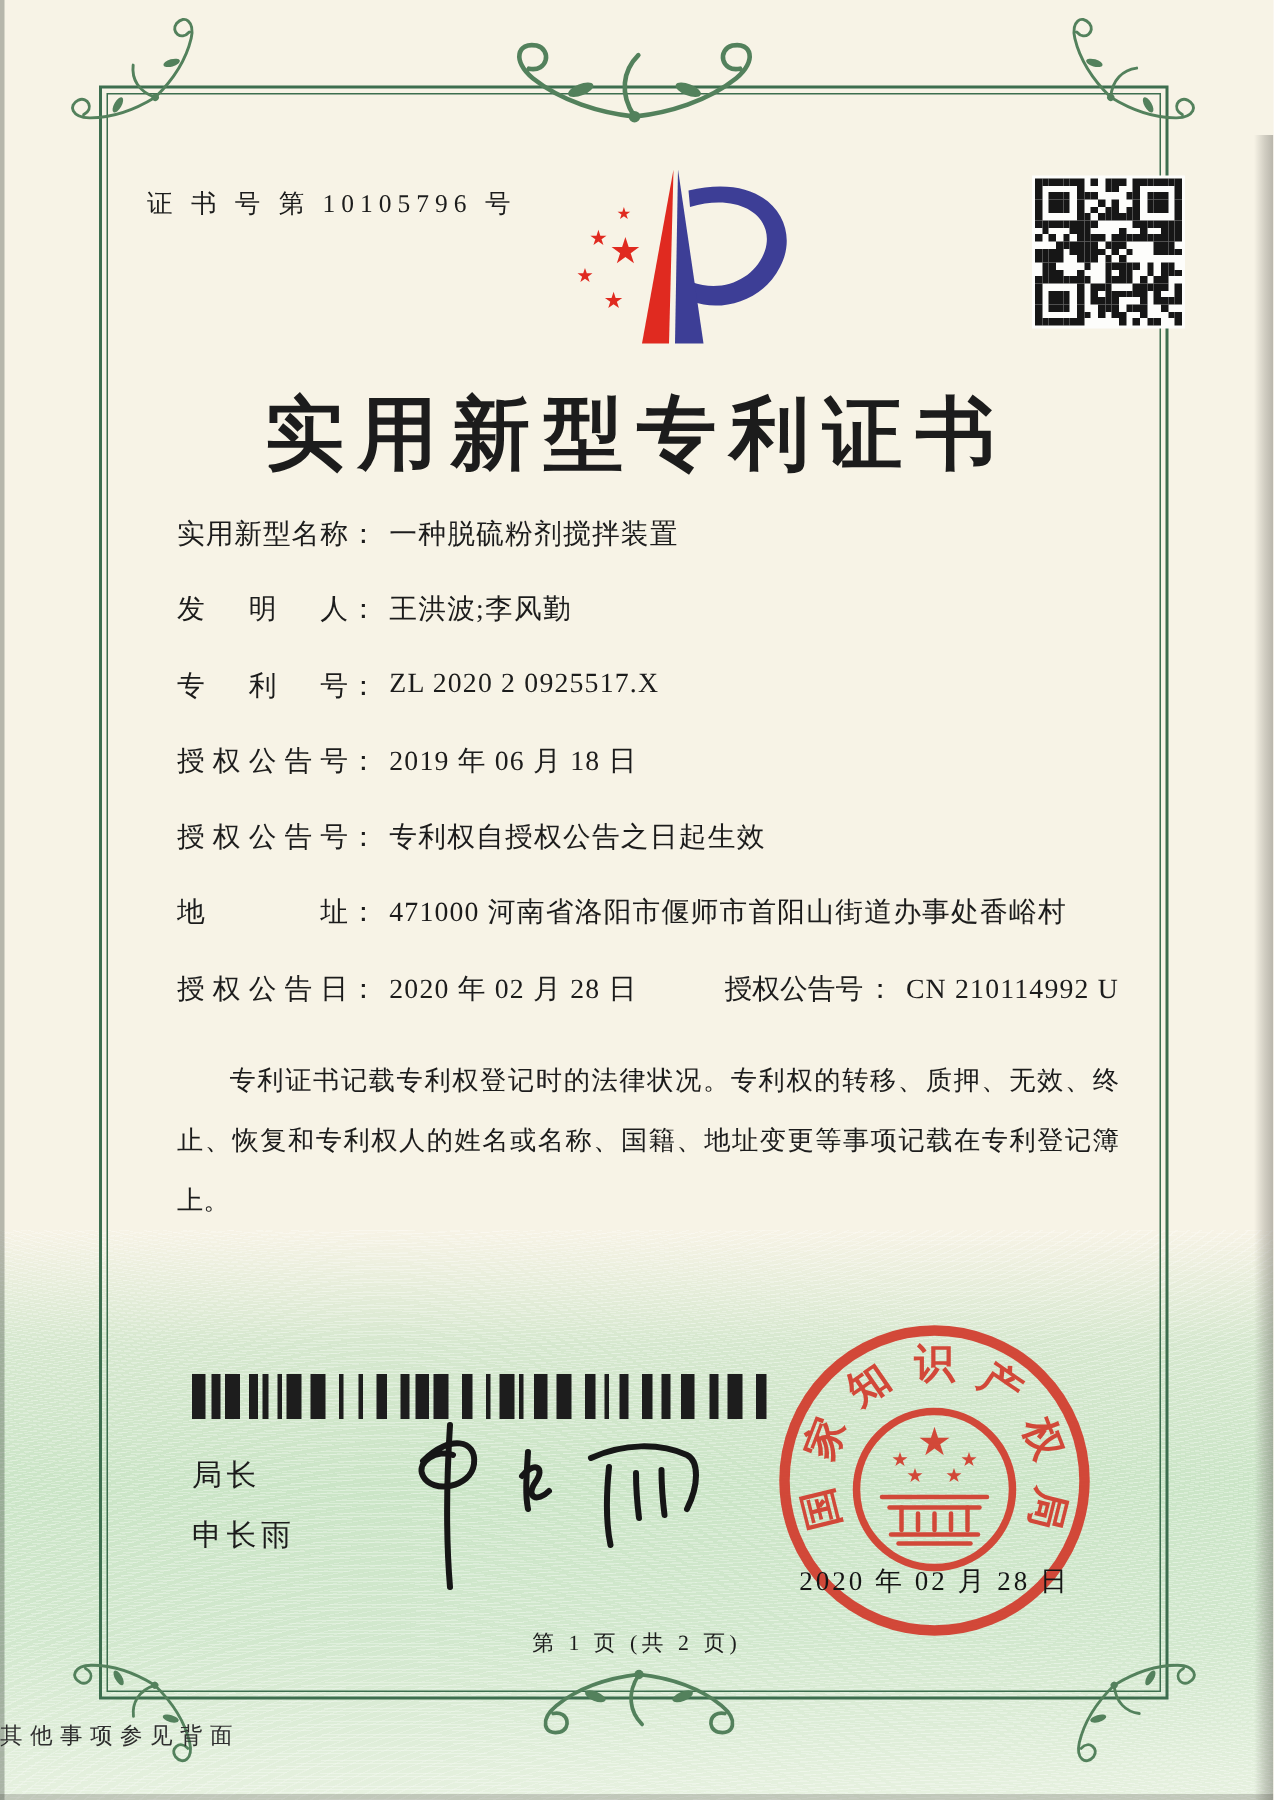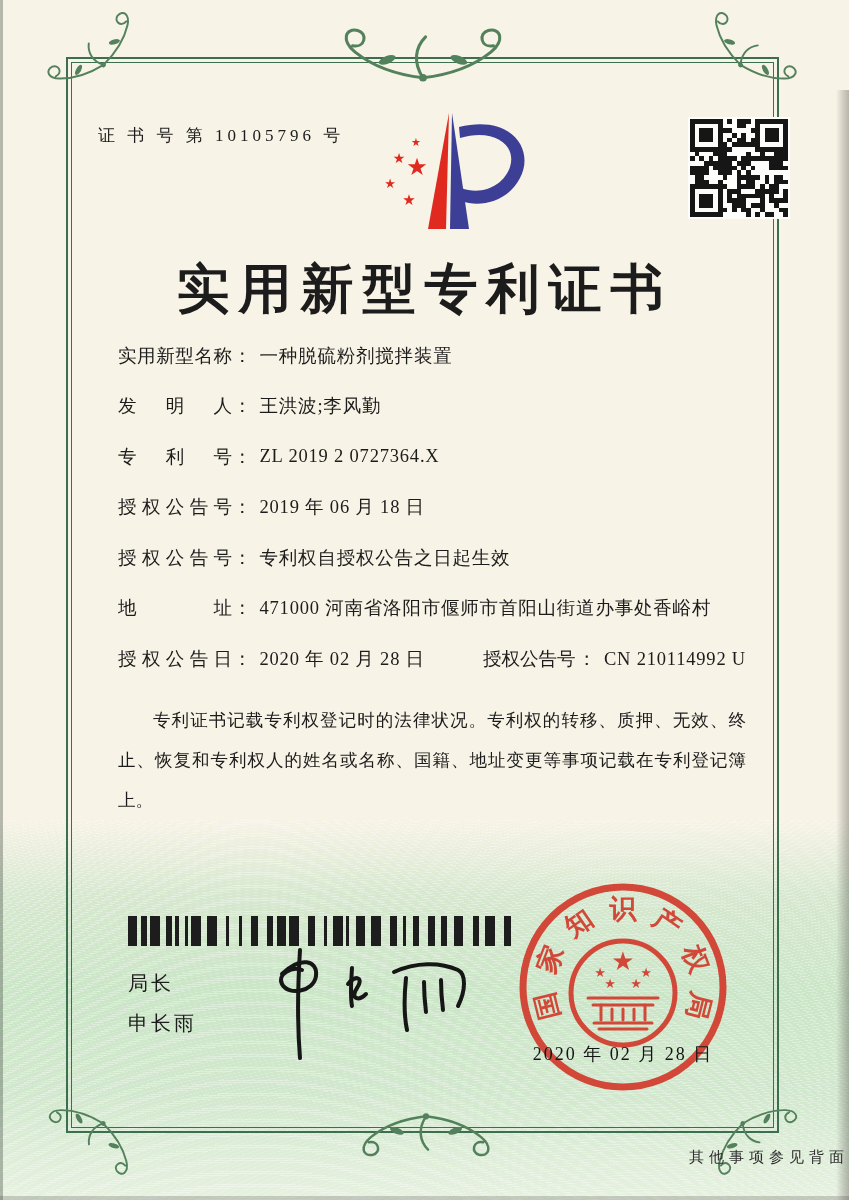--- a/index.html
+++ b/index.html
@@ -84,21 +84,21 @@
   .sig-title{position:absolute;left:128px;top:970px;font-size:20px;letter-spacing:3px;}
   .sig-name{position:absolute;left:128px;top:1010px;font-size:20px;letter-spacing:3px;}
   .signature{position:absolute;left:244px;top:932px;width:240px;height:130px;}
 
   .seal{position:absolute;left:514px;top:878px;width:218px;height:218px;}
   .seal-date{position:absolute;left:506px;top:1042px;width:234px;text-align:center;
     font-size:18px;letter-spacing:2px;color:#151515;}
 
   .footer-page{position:absolute;left:0;top:1086px;width:849px;text-align:center;
     font-size:14.5px;letter-spacing:3px;}
-  .back-note{position:absolute;left:0;top:1148px;width:849px;text-align:right;
+  .back-note{position:absolute;left:0;top:1148px;width:849px;text-align:left;
     font-size:15px;letter-spacing:5px;color:#2e2e2e;}
 </style>
 </head>
 <body>
 
 <div id="page">
 
   <div class="green-zone"></div>
   <div class="edge-right"></div>
   <div class="edge-left"></div>
@@ -606,21 +606,21 @@
         <span class="fvalue">一种脱硫粉剂搅拌装置</span>
     </div>
     <div class="frow">
       <span class="flabel">发明人</span>
         <span class="fcolon">：</span>
         <span class="fvalue">王洪波;李风勤</span>
     </div>
     <div class="frow">
       <span class="flabel">专利号</span>
         <span class="fcolon">：</span>
-        <span class="fvalue">ZL 2019 2 0727364.X</span>
+        <span class="fvalue">ZL 2020 2 0925517.X</span>
     </div>
     <div class="frow">
       <span class="flabel">授权公告号</span>
         <span class="fcolon">：</span>
         <span class="fvalue">2019 年 06 月 18 日</span>
     </div>
     <div class="frow">
       <span class="flabel">授权公告号</span>
         <span class="fcolon">：</span>
         <span class="fvalue">专利权自授权公告之日起生效</span>
@@ -745,15 +745,16 @@
           <path d="M98,131 L98,142 M109,131 L109,142 M120,131 L120,142"></path>
           <path d="M80,145 L138,145"></path>
           <path d="M85,151 L133,151"></path>
         </g>
       </g>
     </g>
   </svg>
 
   <div class="seal-date">2020 年 02 月 28 日</div>
 
+  <div class="footer-page">第 1 页 (共 2 页)</div>
   <div class="back-note">其他事项参见背面</div>
 
 </div>
 
 </body></html>

